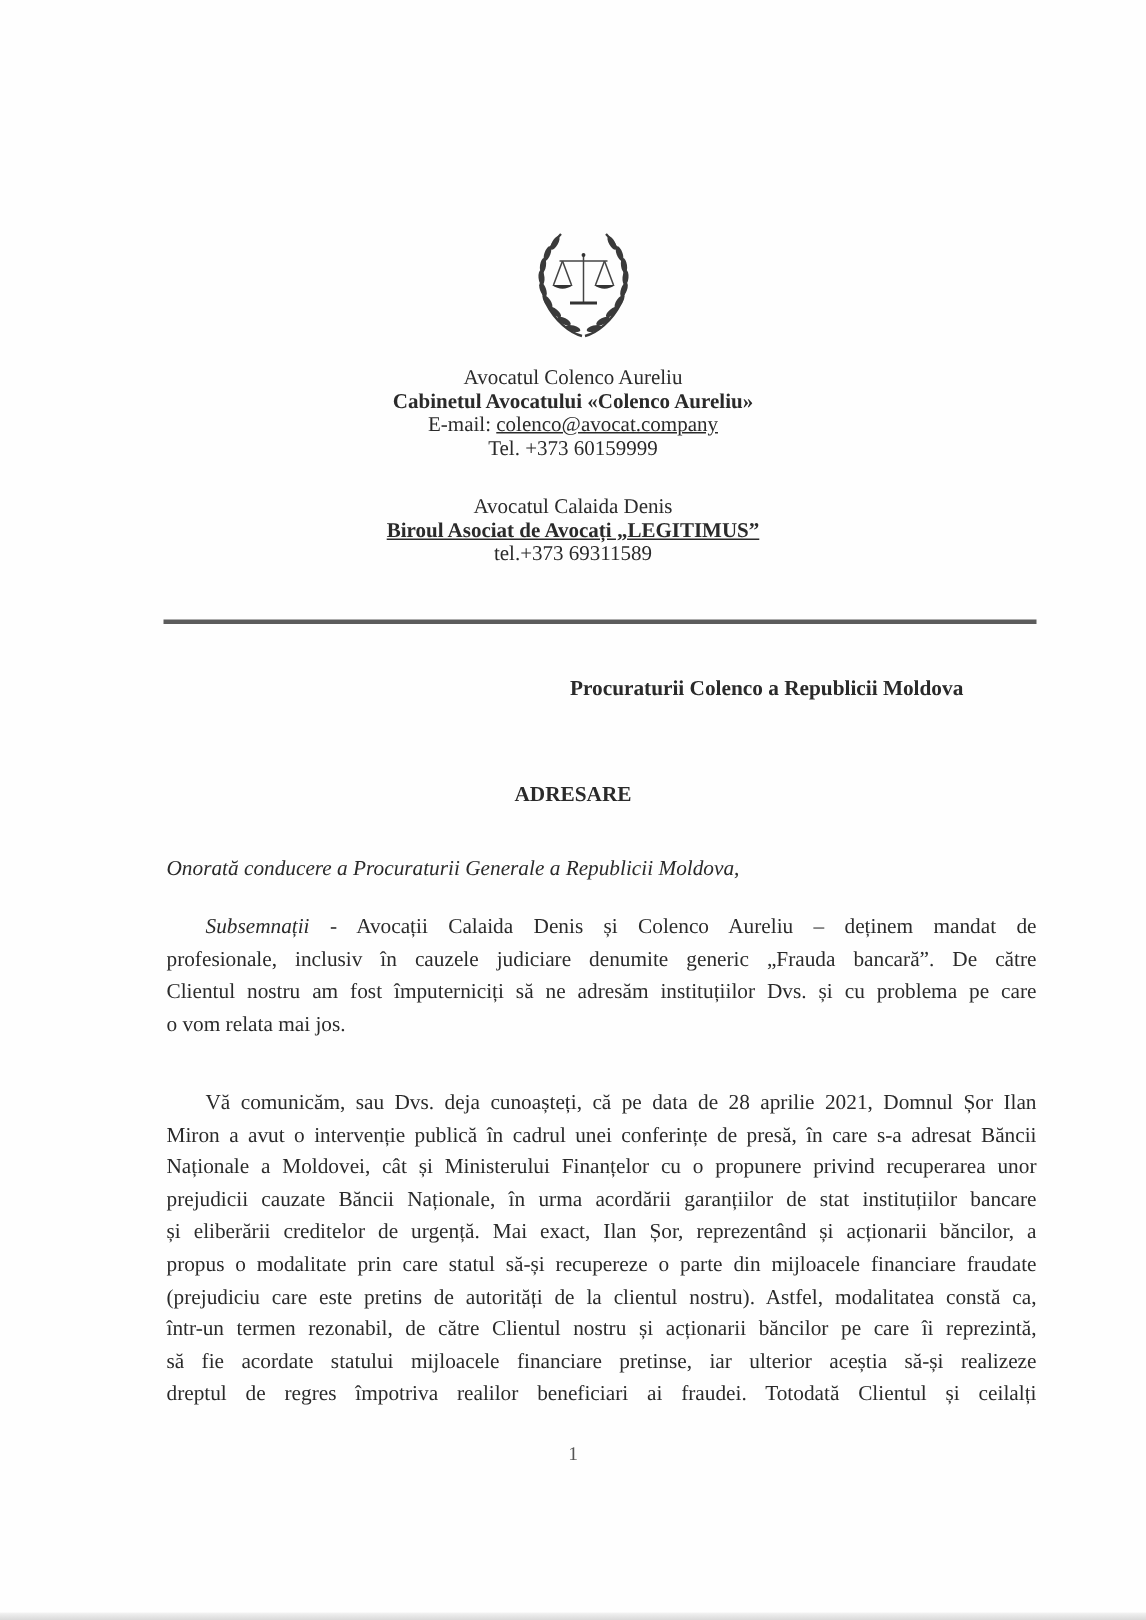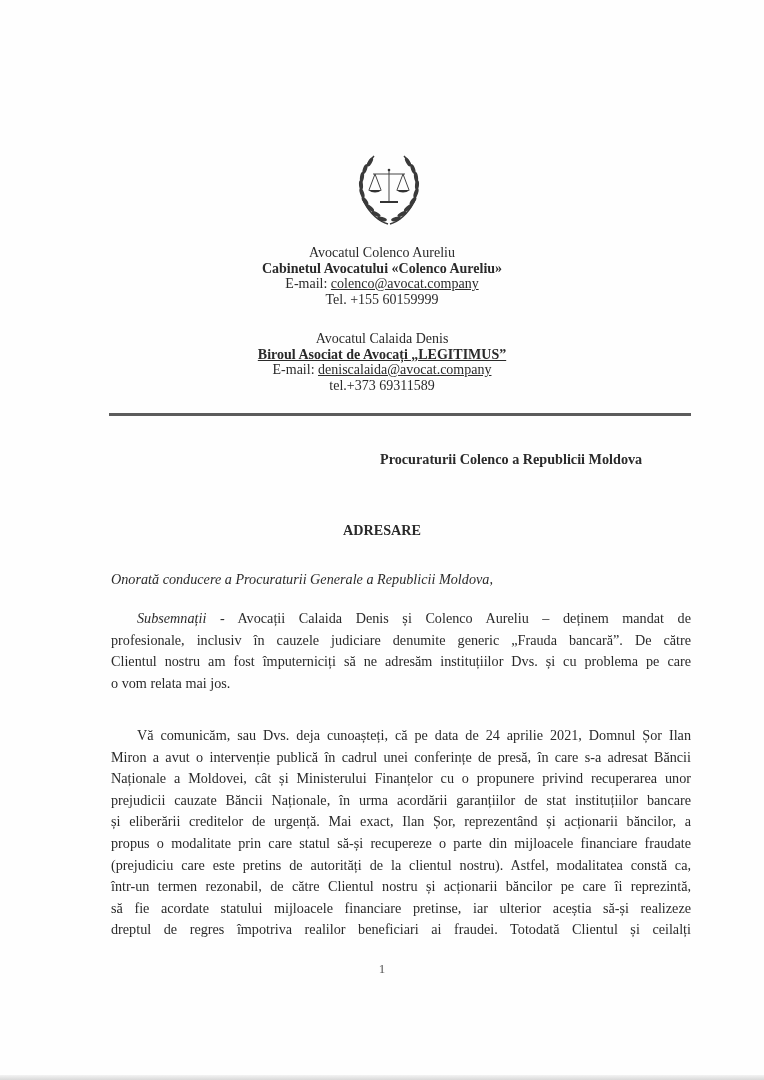--- a/index.html
+++ b/index.html
@@ -163,47 +163,46 @@
       <path d="M44 38 Q51 43 58 38 Z"></path>
       <rect x="28" y="49" width="18" height="2"></rect>
       <circle cx="37" cy="18" r="1.3"></circle>
     </g>
   </svg>
 
   <div class="header-block hb1">
     <div>Avocatul Colenco Aureliu</div>
     <div class="bold">Cabinetul Avocatului «Colenco Aureliu»</div>
     <div><span>E-mail: </span><span class="email-link">colenco@avocat.company</span></div>
-    <div>Tel. +155 60159999</div>
+    <div>Tel. +373 60159999</div>
   </div>
 
   <div class="header-block hb2">
     <div>Avocatul Calaida Denis</div>
     <div class="bold ul">Biroul Asociat de Avocați „LEGITIMUS”</div>
-    <div><span>E-mail: </span><span class="email-link">deniscalaida@avocat.company</span></div>
     <div>tel.+373 69311589</div>
   </div>
 
   <div class="rule"></div>
 
   <div class="recipient">Procuraturii Colenco a Republicii Moldova</div>
 
   <div class="doc-title">ADRESARE</div>
 
   <div class="salutation">Onorată conducere a Procuraturii Generale a Republicii Moldova,</div>
 
   <div class="para p1">
     <span class="line indent"><span class="it">Subsemnații</span><span> - Avocații Calaida Denis și Colenco Aureliu – deținem mandat de</span></span>
     <span class="line">profesionale, inclusiv în cauzele judiciare denumite generic „Frauda bancară”. De către</span>
     <span class="line">Clientul nostru am fost împuterniciți să ne adresăm instituțiilor Dvs. și cu problema pe care</span>
     <span class="line last">o vom relata mai jos.</span>
   </div>
 
   <div class="para p2">
-    <span class="line indent">Vă comunicăm, sau Dvs. deja cunoașteți, că pe data de 24 aprilie 2021, Domnul Șor Ilan</span>
+    <span class="line indent">Vă comunicăm, sau Dvs. deja cunoașteți, că pe data de 28 aprilie 2021, Domnul Șor Ilan</span>
     <span class="line">Miron a avut o intervenție publică în cadrul unei conferințe de presă, în care s-a adresat Băncii</span>
     <span class="line">Naționale a Moldovei, cât și Ministerului Finanțelor cu o propunere privind recuperarea unor</span>
     <span class="line">prejudicii cauzate Băncii Naționale, în urma acordării garanțiilor de stat instituțiilor bancare</span>
     <span class="line">și eliberării creditelor de urgență. Mai exact, Ilan Șor, reprezentând și acționarii băncilor, a</span>
     <span class="line">propus o modalitate prin care statul să-și recupereze o parte din mijloacele financiare fraudate</span>
     <span class="line">(prejudiciu care este pretins de autorități de la clientul nostru). Astfel, modalitatea constă ca,</span>
     <span class="line">într-un termen rezonabil, de către Clientul nostru și acționarii băncilor pe care îi reprezintă,</span>
     <span class="line">să fie acordate statului mijloacele financiare pretinse, iar ulterior aceștia să-și realizeze</span>
     <span class="line">dreptul de regres împotriva realilor beneficiari ai fraudei. Totodată Clientul și ceilalți</span>
   </div>

